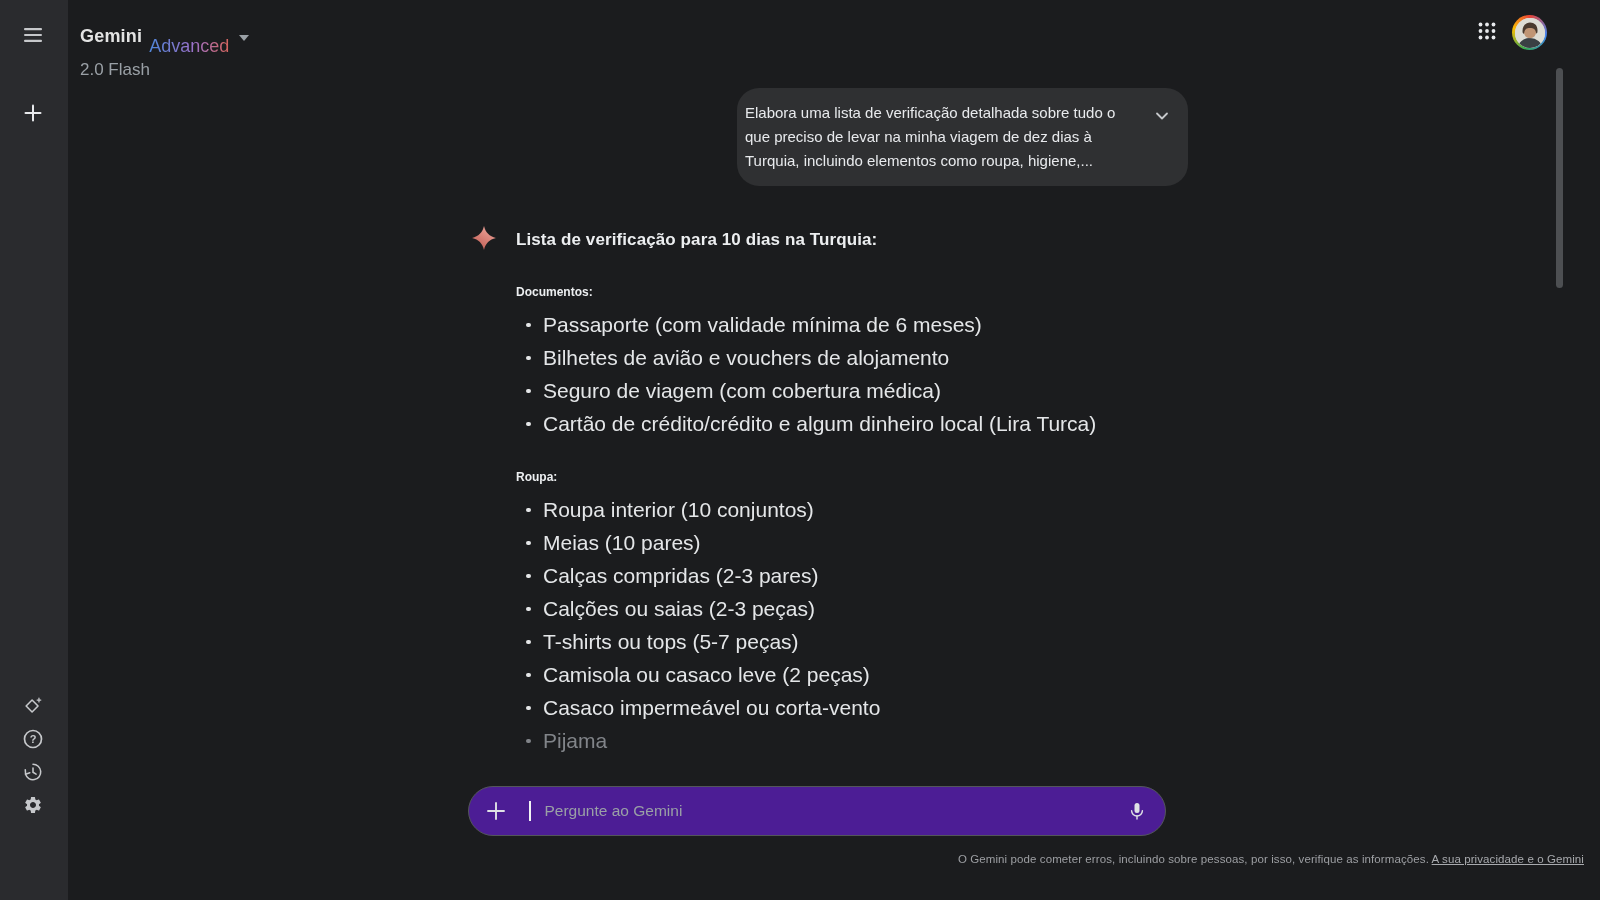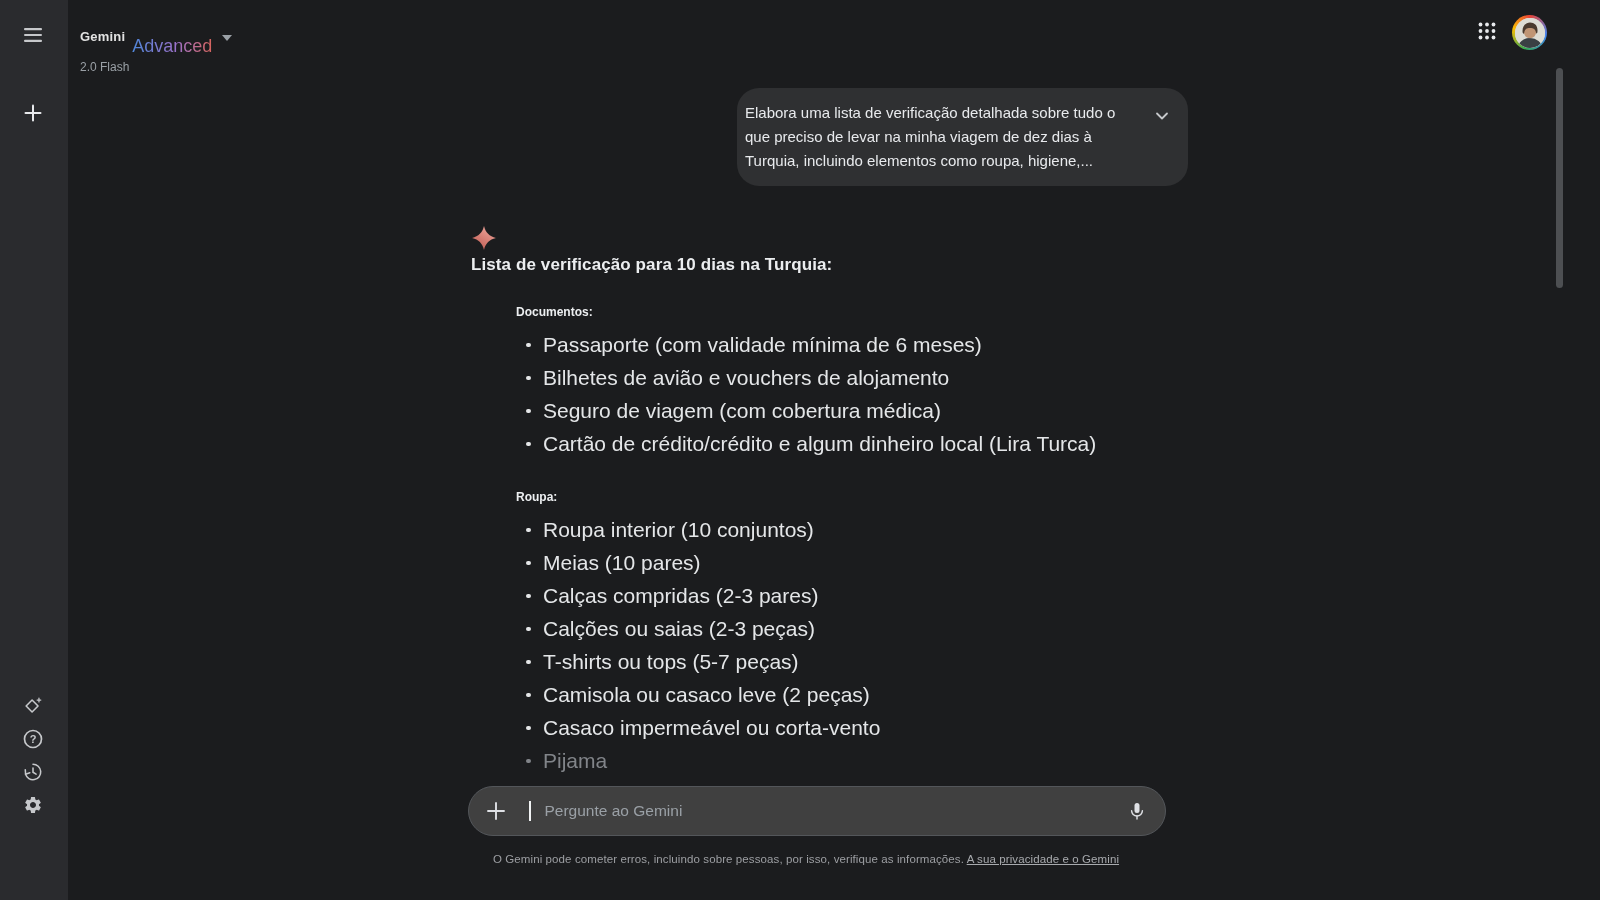--- a/index.html
+++ b/index.html
@@ -19,33 +19,33 @@
   .icon-btn {
     position:absolute; width:32px; height:32px; left:17px;
     display:flex; align-items:center; justify-content:center;
     border-radius:50%; cursor:pointer; color:#c6c8cb;
   }
   .icon-btn svg { display:block; }
 
   
   .header-brand { position:absolute; left:80px; top:15px; }
   .brand-row { display:flex; align-items:center; }
-  .brand-name { font-size:13px; font-weight:700; color:#e3e3e3; letter-spacing:.2px; }
+  .brand-name { font-size:18px; font-weight:700; color:#e3e3e3; letter-spacing:.2px; }
   .brand-plan {
     font-size:18px; font-weight:500; margin-left:7px;
     background:linear-gradient(90deg,#4e86d8 0%,#9b72cb 55%,#d6645d 100%);
     -webkit-background-clip:text; background-clip:text;
     -webkit-text-fill-color:transparent; color:#9b72cb;margin-top:21px;
   }
   .caret-down {
     width:0; height:0; margin-left:10px; margin-top:3px;
     border-left:5px solid transparent; border-right:5px solid transparent;
     border-top:6px solid #9aa0a6;
   }
-  .model-name { font-size:12px; color:#9aa0a6; margin-top:3px; }
+  .model-name { font-size:17px; color:#9aa0a6; margin-top:3px; }
 
   
   .apps-btn { position:absolute; left:1473px; top:19px; width:28px; height:28px;
     display:flex; align-items:center; justify-content:center; cursor:pointer; }
   .avatar-ring {
     position:absolute; left:1512px; top:15px; width:35px; height:35px;
     border-radius:50%; padding:2.5px; cursor:pointer;
     background:conic-gradient(from 0deg,#ea4335,#4285f4 100deg,#34a853 195deg,#fbbc04 285deg,#ea4335 360deg);
   }
   .avatar-ring .photo {
@@ -65,52 +65,52 @@
   }
   .user-bubble .bubble-text {
     width:382px; font-size:15px; line-height:24px; color:#e8eaed;
   }
   .bubble-expand {
     margin-left:auto; margin-top:7px; color:#c6c8cb; cursor:pointer; flex:none;
   }
 
   
   .response { position:absolute; left:471px; top:225px; width:740px; }
-  .title-row { display:flex; align-items:flex-start;flex-direction:column; }
+  .title-row { display:flex; align-items:center; }
   .sparkle { flex:none; margin-right:19px; }
   .response-title { font-size:17px; font-weight:700; color:#eceef0; letter-spacing:.1px; }
   .section-heading {
     margin:30px 0 0 45px; font-size:12px; font-weight:700; color:#eceef0;
   }
   ul.bullet-list { list-style:none; margin:9px 0 0 45px; }
   ul.bullet-list li {
     position:relative; padding-left:27px; font-size:21px; line-height:33px;
     color:#e4e6e8;
   }
   ul.bullet-list li::before {
     content:""; position:absolute; left:10px; top:14.5px;
     width:4.5px; height:4.5px; border-radius:50%; background:#e4e6e8;
   }
   ul.bullet-list li.faded { color:#818489; }
   ul.bullet-list li.faded::before { background:#818489; }
 
   
   .prompt-bar {
     position:absolute; left:468px; top:786px; width:698px; height:50px;
-    border:1px solid #53565a; border-radius:26px; background:#404040;
+    border:1px solid #53565a; border-radius:26px; background:#4c1d95;
     display:flex; align-items:center; padding:0 18px 0 17px; cursor:text;gap:12px;
   }
   .prompt-bar .plus { color:#dfe1e5; flex:none; display:flex; cursor:pointer; }
   .caret-bar { width:1.5px; height:20px; background:#f1f3f4; margin-left:11px; flex:none; }
   .placeholder { font-size:15.5px; color:#9aa0a6; margin-left:2px; }
   .mic { margin-left:auto; color:#dfe1e5; display:flex; cursor:pointer; }
 
   
   .footer {
-    position:absolute; left:57px; top:853px; width:1498px; text-align:center;
+    position:absolute; left:86px; top:853px; width:1498px; text-align:right;
     font-size:11.5px; color:#9d9fa3; letter-spacing:.1px;
   }
   .footer a { color:#a8aaae; text-decoration:underline; cursor:pointer; }
 </style>
 </head>
 <body>
 
 <div class="sidebar">
   <div class="icon-btn" style="top:19px;">
     <span>

